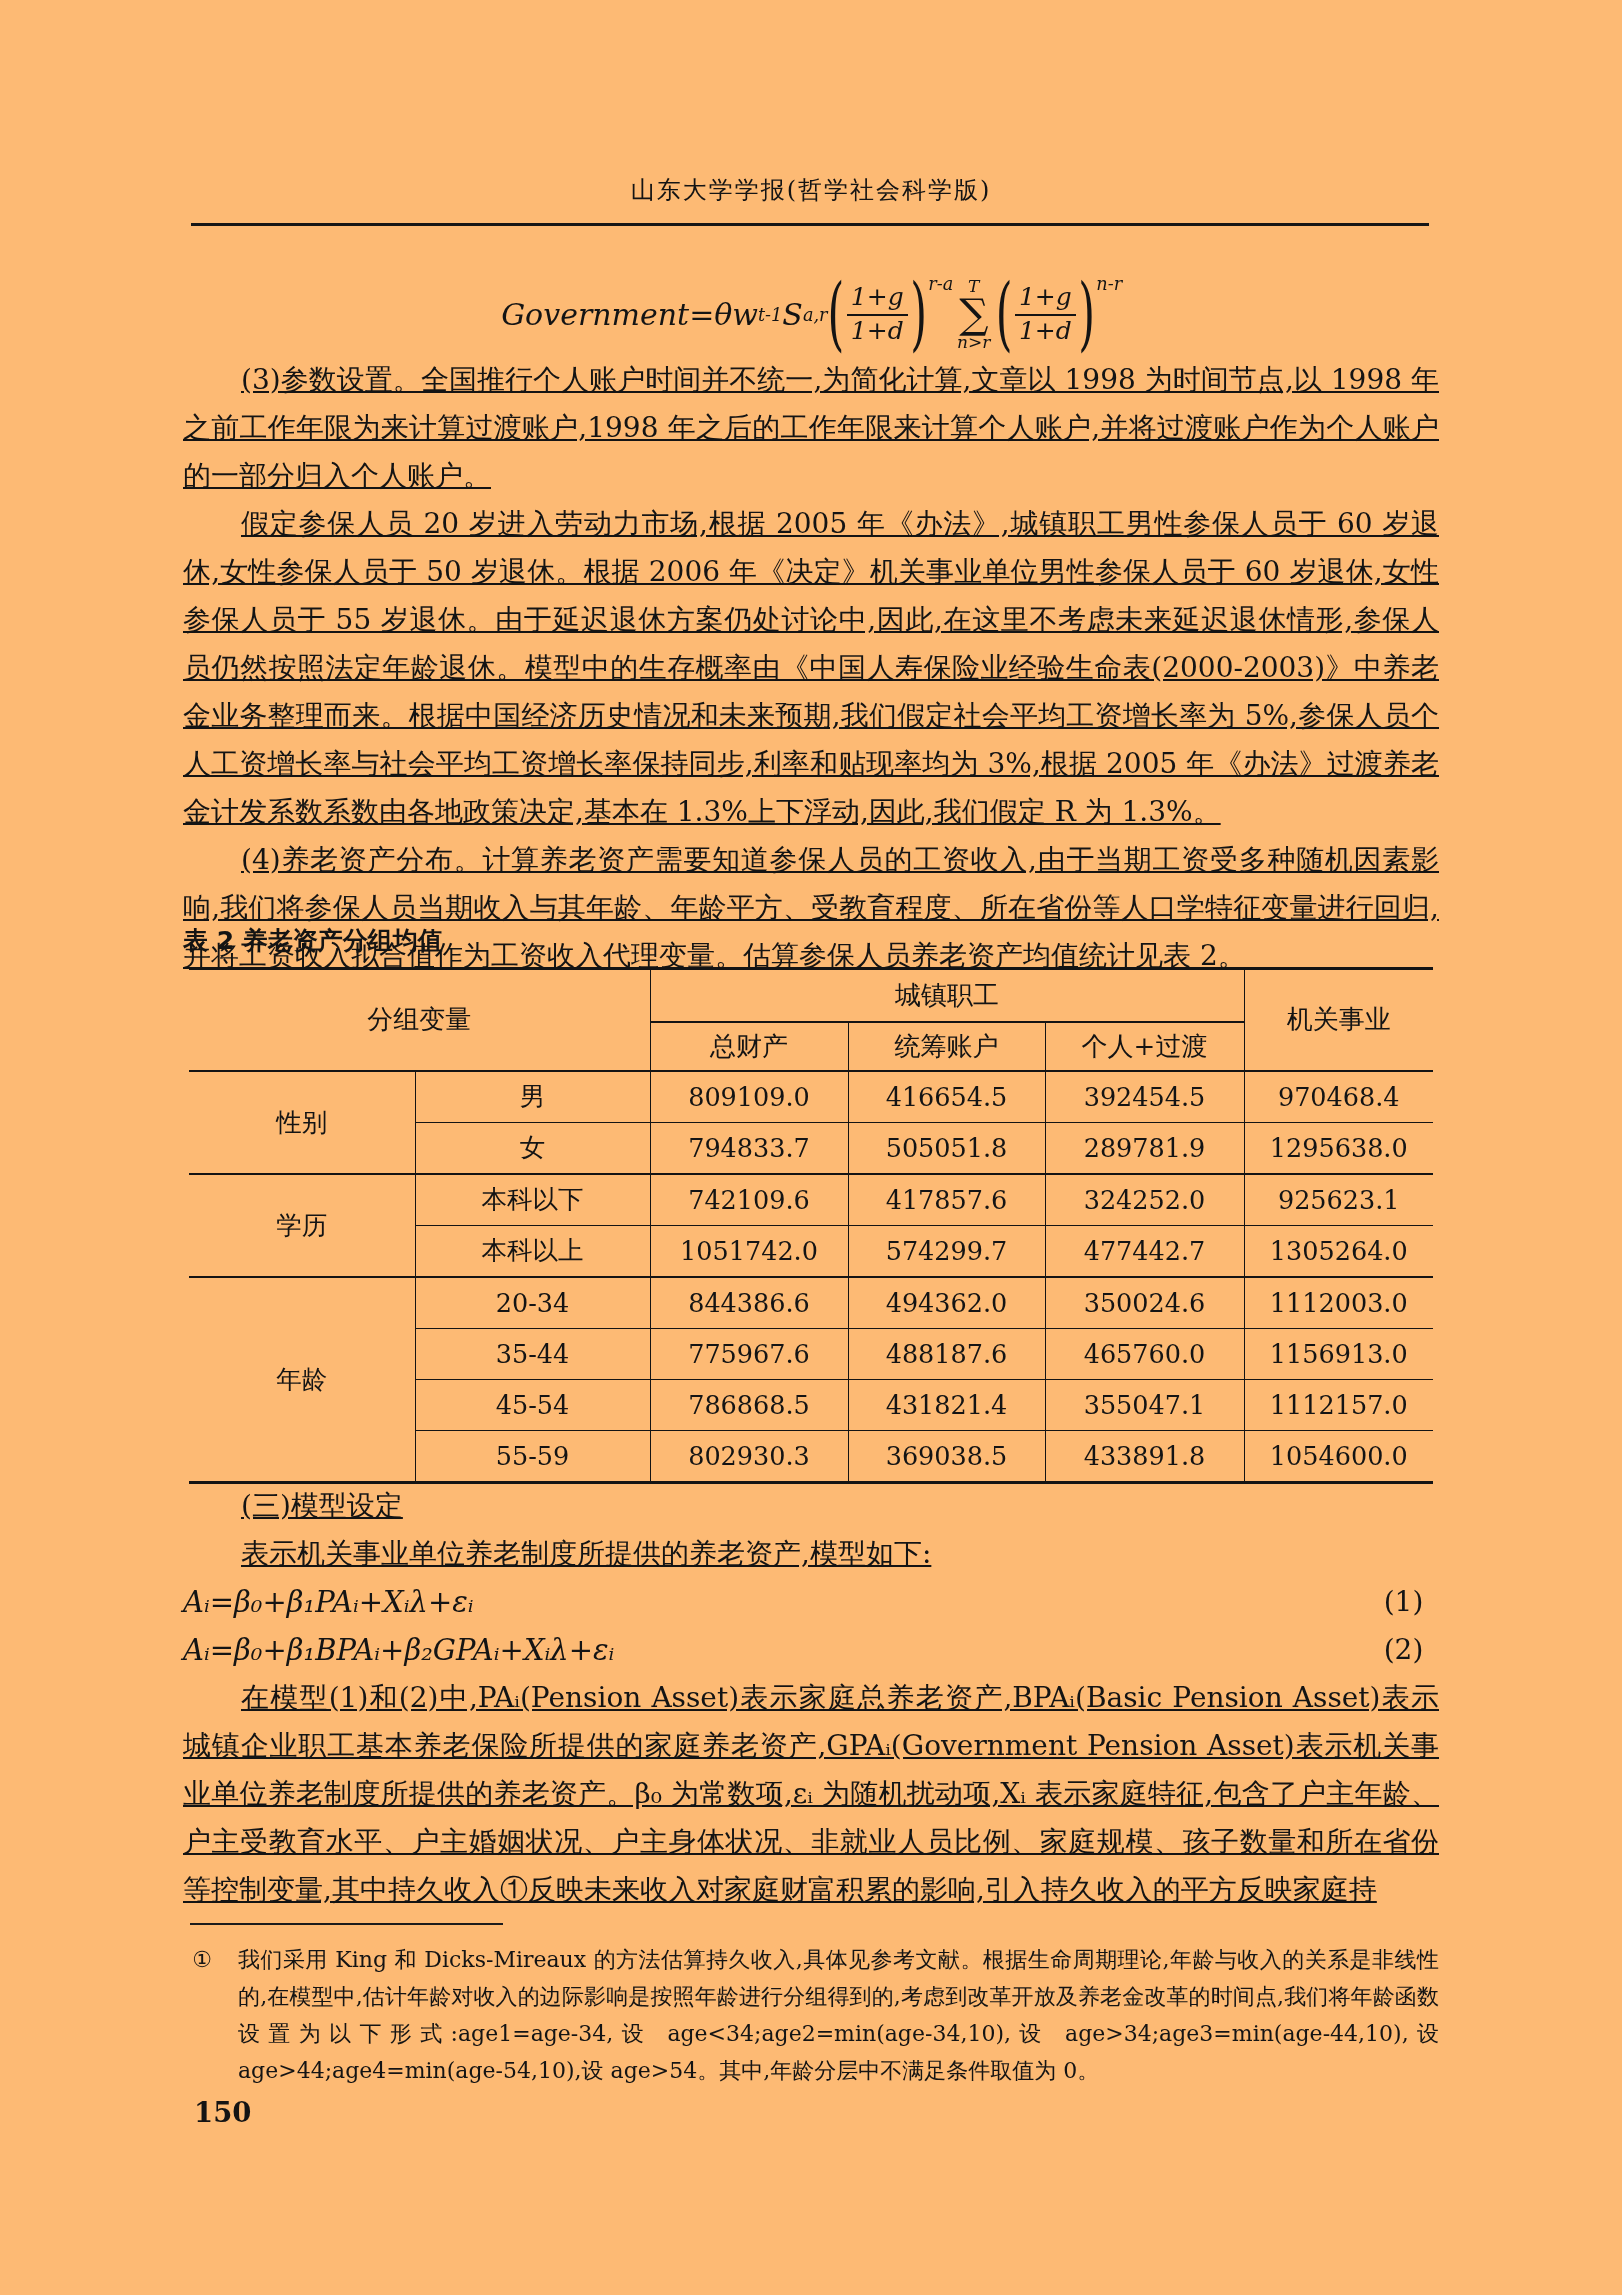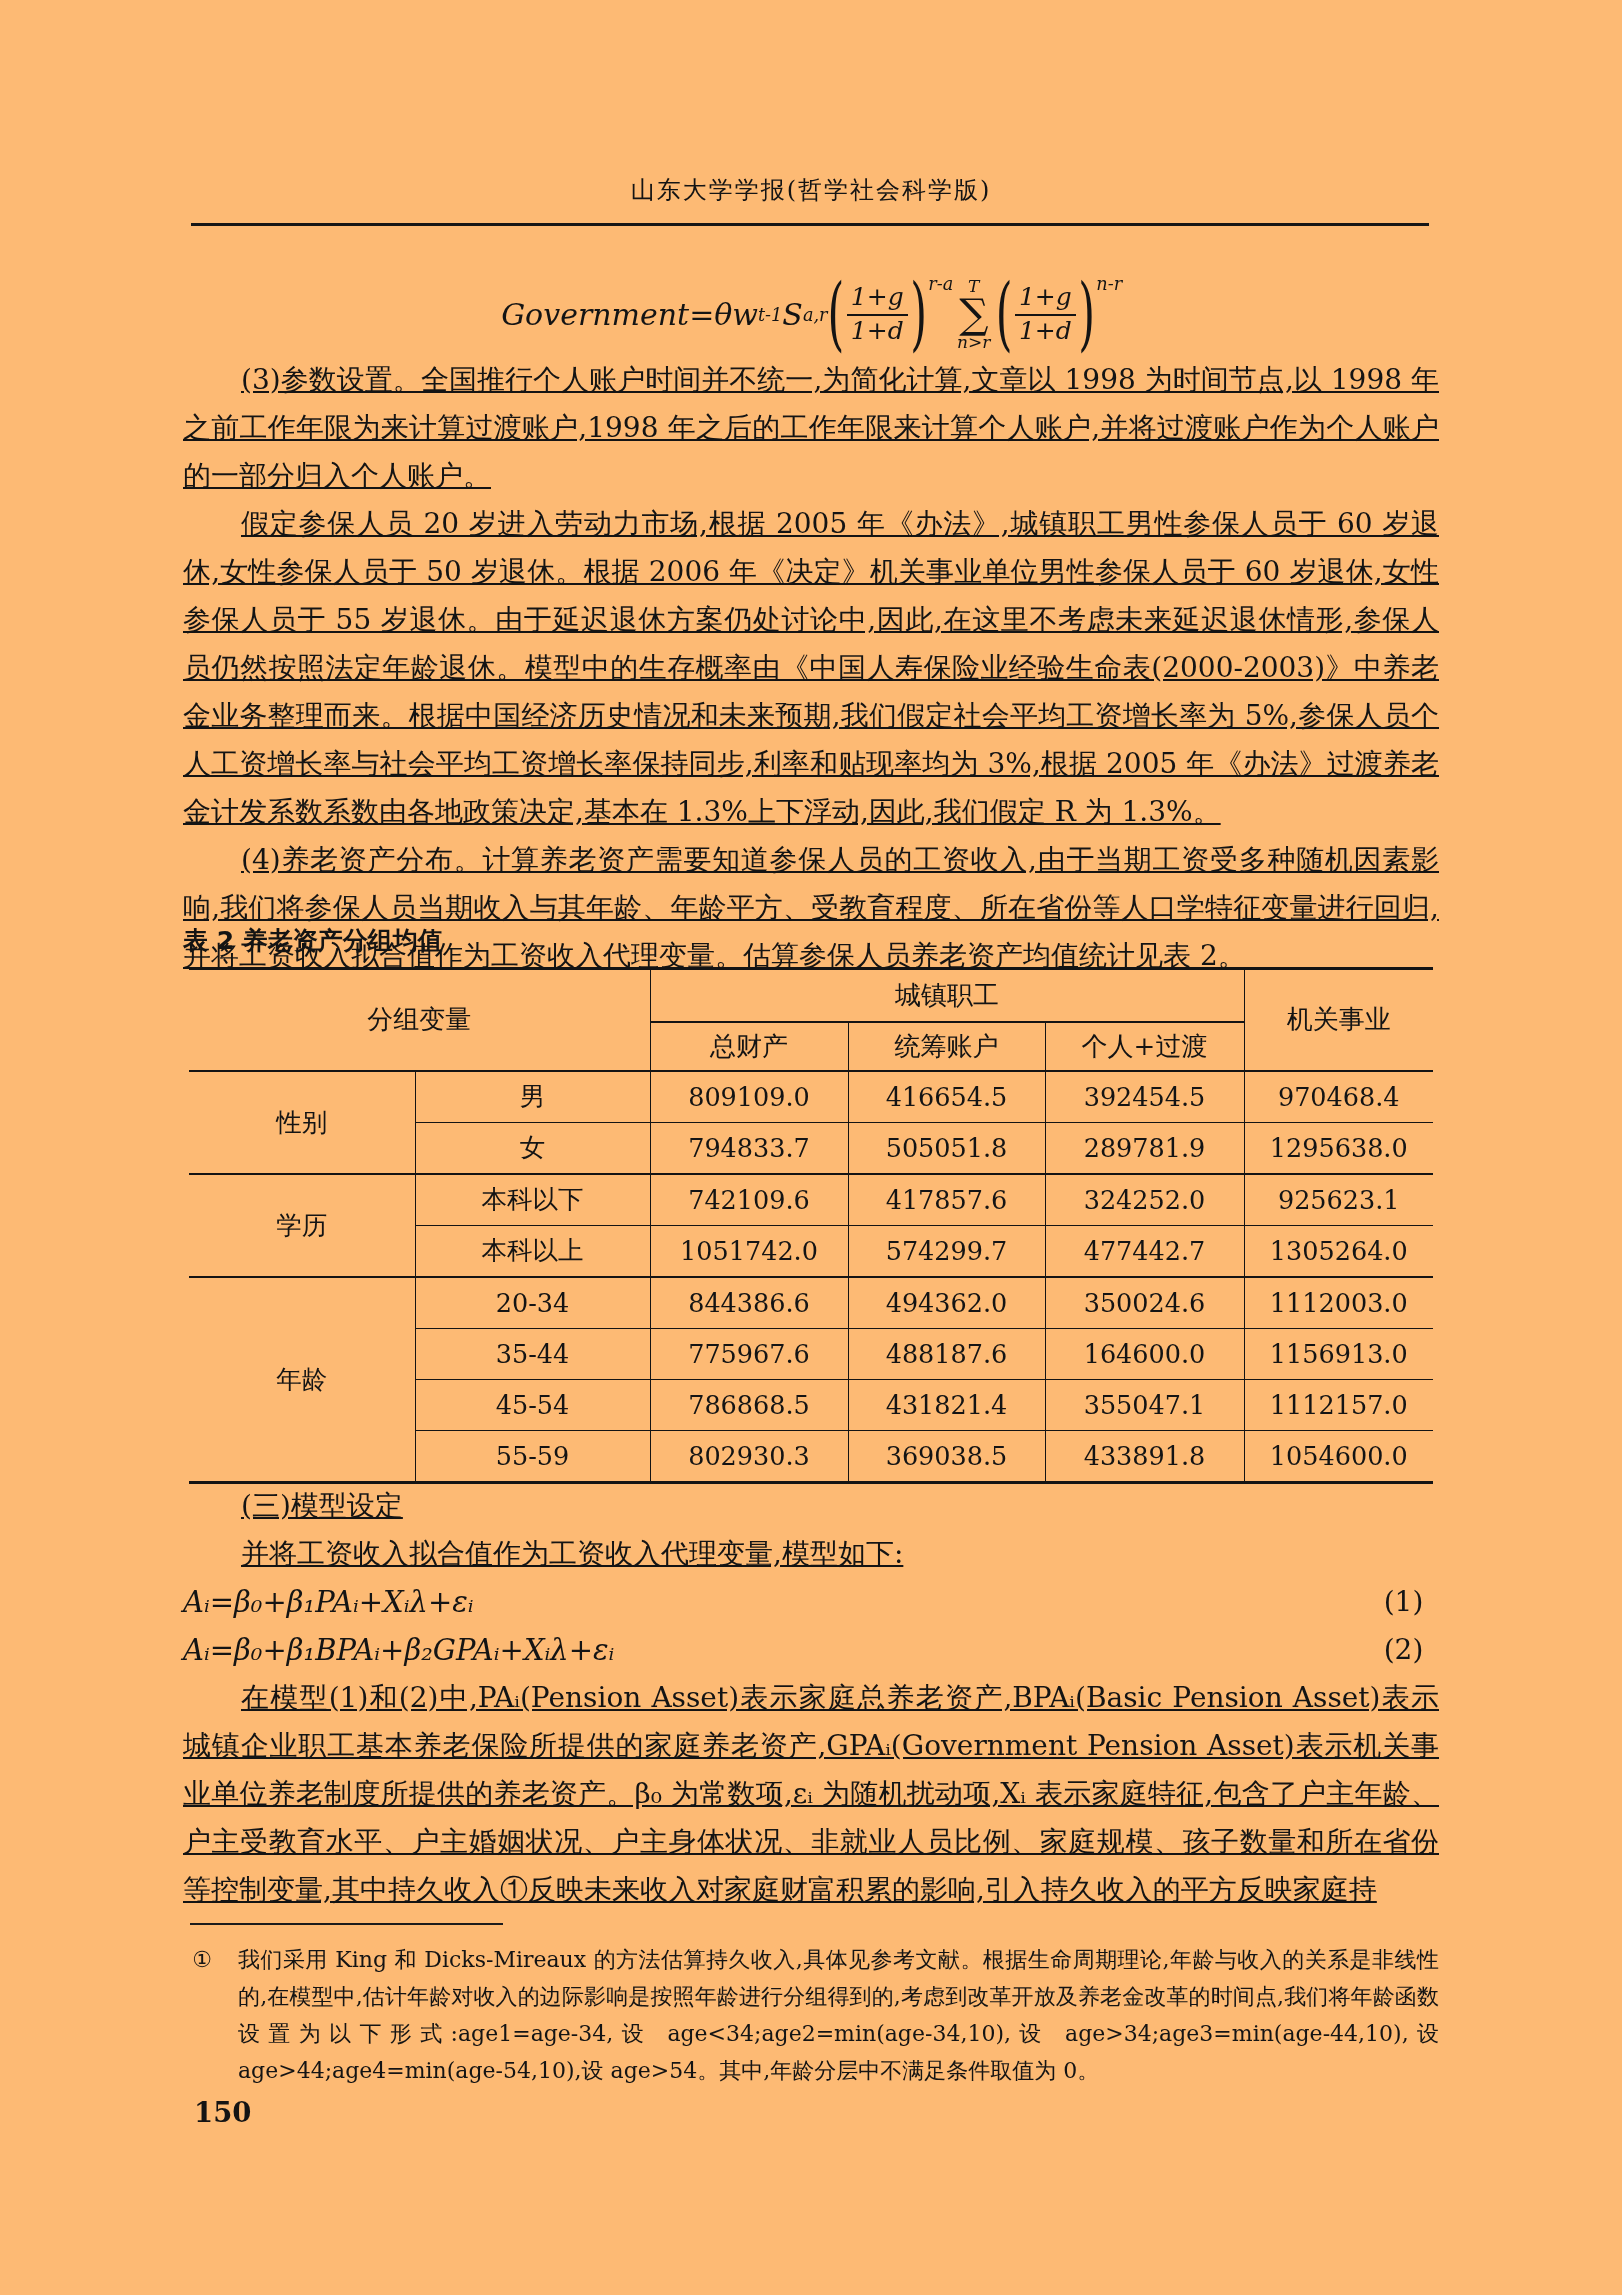--- a/index.html
+++ b/index.html
@@ -167,21 +167,21 @@
         <td class="vl rl">20-34</td>
         <td class="vl rl">844386.6</td>
         <td class="vl rl">494362.0</td>
         <td class="vl rl">350024.6</td>
         <td class="vl rl">1112003.0</td>
       </tr>
       <tr class="b">
         <td class="vl rl">35-44</td>
         <td class="vl rl">775967.6</td>
         <td class="vl rl">488187.6</td>
-        <td class="vl rl">164600.0</td>
+        <td class="vl rl">465760.0</td>
         <td class="vl rl">1156913.0</td>
       </tr>
       <tr class="b">
         <td class="vl rl">45-54</td>
         <td class="vl rl">786868.5</td>
         <td class="vl rl">431821.4</td>
         <td class="vl rl">355047.1</td>
         <td class="vl rl">1112157.0</td>
       </tr>
       <tr class="b">
@@ -190,21 +190,21 @@
         <td class="vl">369038.5</td>
         <td class="vl">433891.8</td>
         <td class="vl">1054600.0</td>
       </tr>
       </tbody>
     </table>
   </div>
 
   <div class="flow" id="model-block">
     <p class="sec-line">(三)模型设定</p>
-    <p class="sec-line">并将工资收入拟合值作为工资收入代理变量,模型如下:</p>
+    <p class="sec-line">表示机关事业单位养老制度所提供的养老资产,模型如下:</p>
     <div class="eqline">
       <span>Aᵢ=β₀+β₁PAᵢ+Xᵢλ+εᵢ</span>
       <span class="eqnum">(1)</span>
     </div>
     <div class="eqline">
       <span>Aᵢ=β₀+β₁BPAᵢ+β₂GPAᵢ+Xᵢλ+εᵢ</span>
       <span class="eqnum">(2)</span>
     </div>
     <p>在模型(1)和(2)中,PAᵢ(Pension Asset)表示家庭总养老资产,BPAᵢ(Basic Pension Asset)表示城镇企业职工基本养老保险所提供的家庭养老资产,GPAᵢ(Government Pension Asset)表示机关事业单位养老制度所提供的养老资产。β₀ 为常数项,εᵢ 为随机扰动项,Xᵢ 表示家庭特征,包含了户主年龄、户主受教育水平、户主婚姻状况、户主身体状况、非就业人员比例、家庭规模、孩子数量和所在省份等控制变量,其中持久收入①反映未来收入对家庭财富积累的影响,引入持久收入的平方反映家庭持</p>
   </div>

